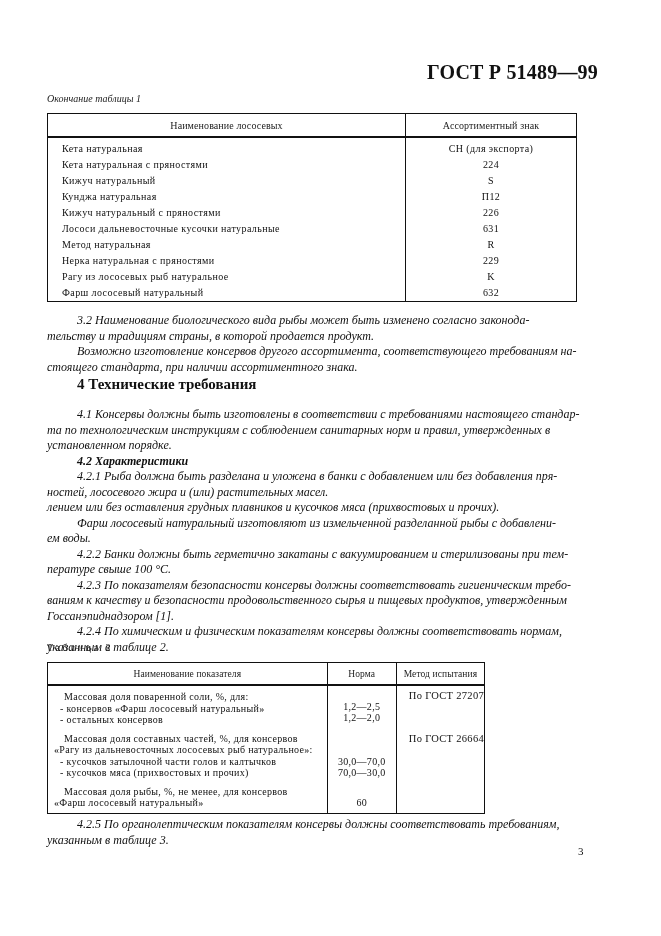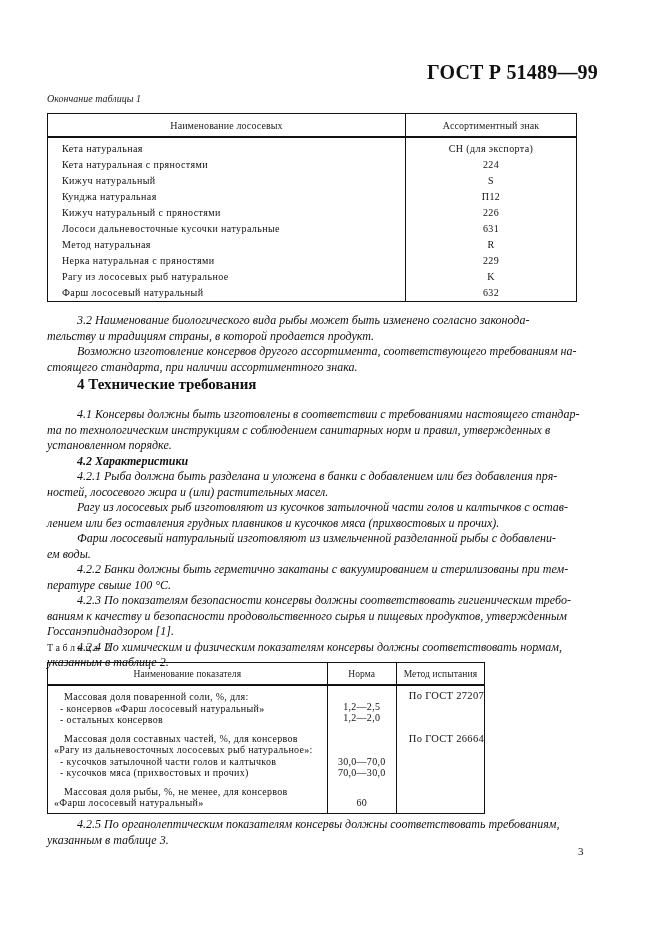--- a/index.html
+++ b/index.html
@@ -110,21 +110,20 @@
 
 <div class="abs heading">4  Технические требования</div>
 
 <div class="abs para" style="top:407px">
   <span class="line indent">4.1  Консервы должны быть изготовлены в соответствии с требованиями настоящего стандар-</span>
   <span class="line">та по технологическим инструкциям с соблюдением санитарных норм и правил, утвержденных в</span>
   <span class="line">установленном порядке.</span>
   <span class="line indent subhead">4.2  Характеристики</span>
   <span class="line indent">4.2.1  Рыба должна быть разделана и уложена в банки с добавлением или без добавления пря-</span>
   <span class="line">ностей, лососевого жира и (или) растительных масел.</span>
-  <span class="line indent">Рагу из лососевых рыб изготовляют из кусочков затылочной части голов и калтычков с остав-</span>
   <span class="line">лением или без оставления грудных плавников и кусочков мяса (прихвостовых и прочих).</span>
   <span class="line indent">Фарш лососевый натуральный изготовляют из измельченной разделанной рыбы с добавлени-</span>
   <span class="line">ем воды.</span>
   <span class="line indent">4.2.2  Банки должны быть герметично закатаны с вакуумированием и стерилизованы при тем-</span>
   <span class="line">пературе свыше 100 °С.</span>
   <span class="line indent">4.2.3  По показателям безопасности консервы должны соответствовать гигиеническим требо-</span>
   <span class="line">ваниям к качеству и безопасности продовольственного сырья и пищевых продуктов, утвержденным</span>
   <span class="line">Госсанэпиднадзором [1].</span>
   <span class="line indent">4.2.4  По химическим и физическим показателям консервы должны соответствовать нормам,</span>
   <span class="line">указанным в таблице 2.</span>

